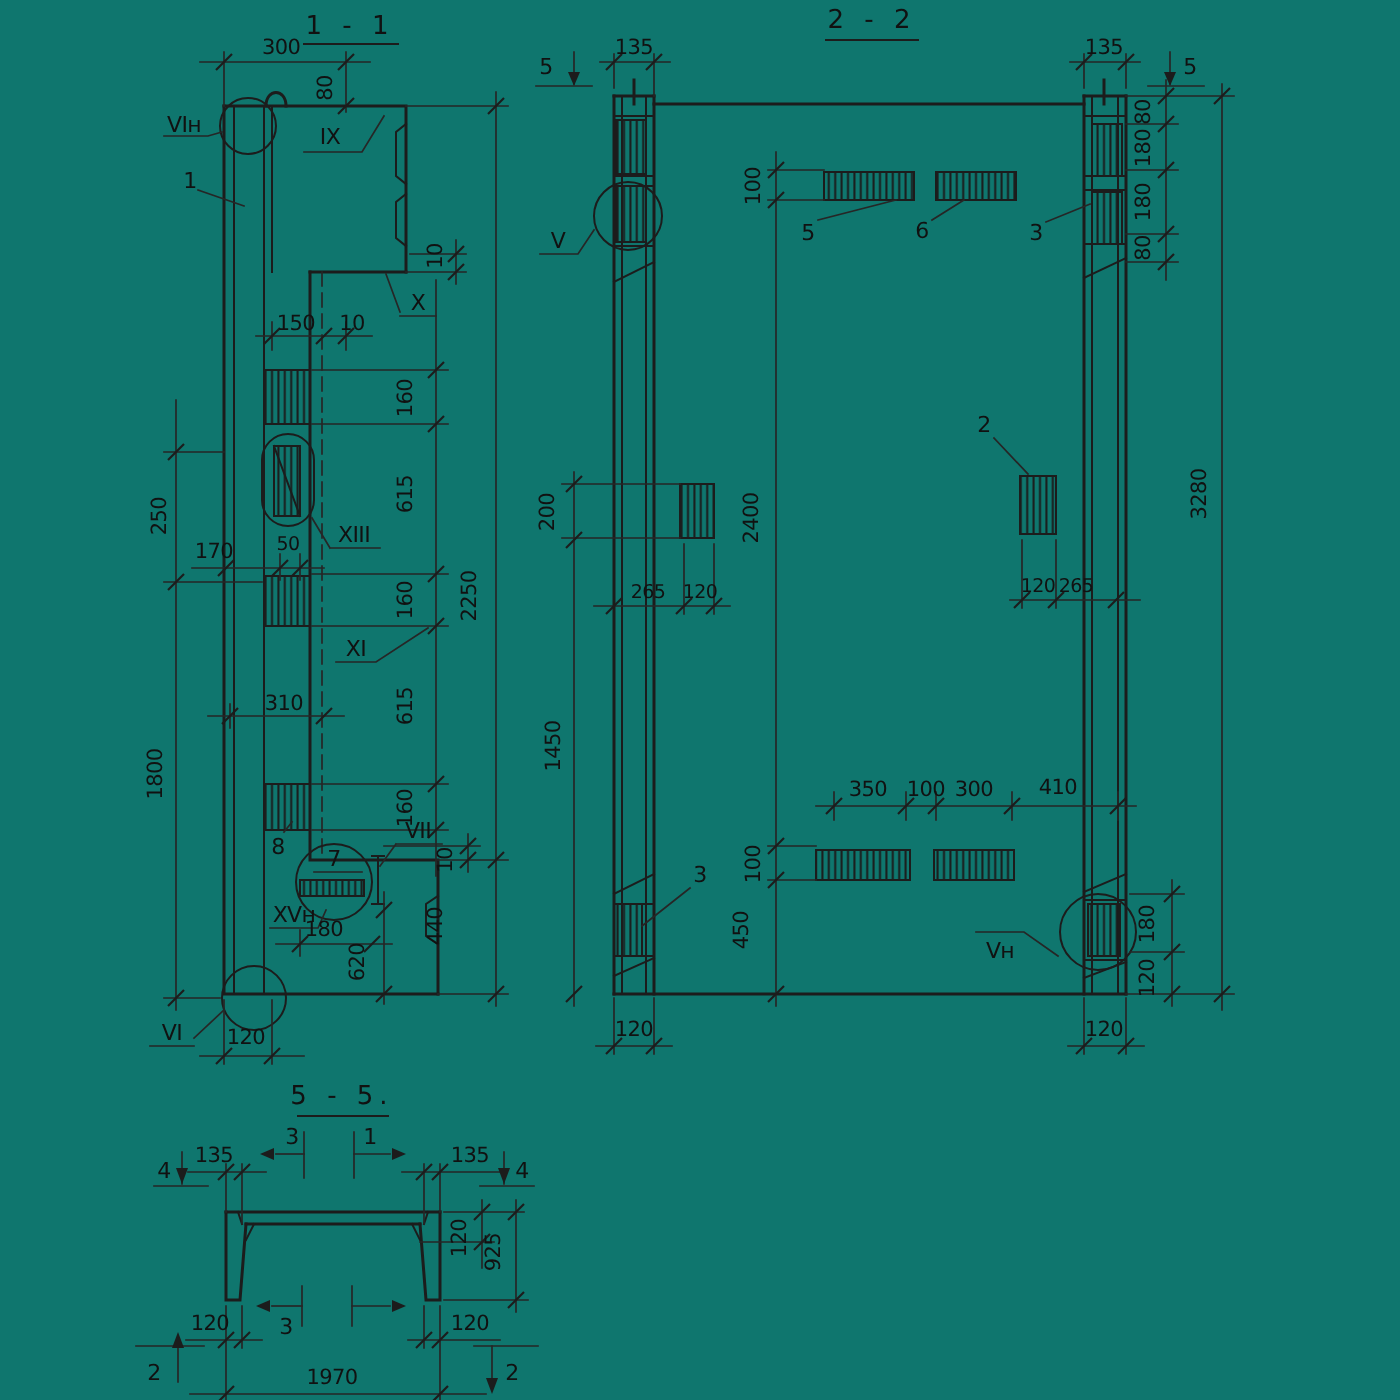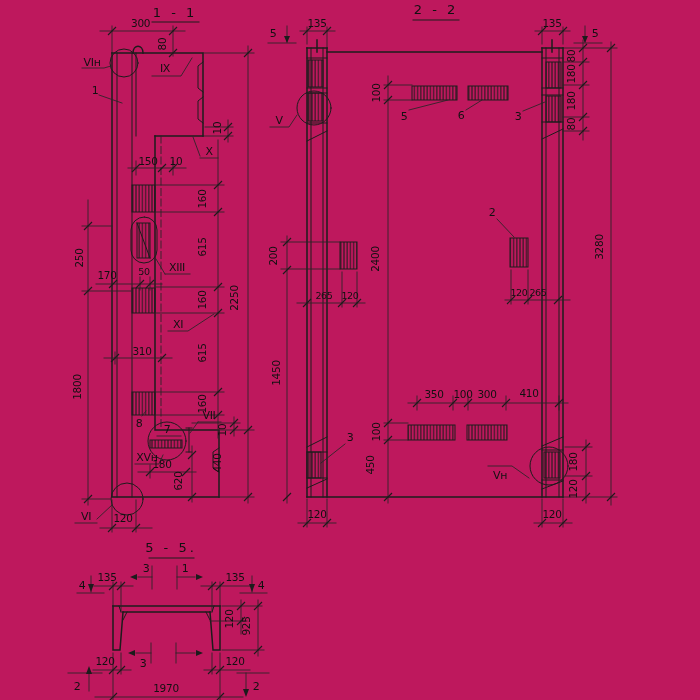--- a/index.html
+++ b/index.html
@@ -1,16 +1,16 @@
 <!DOCTYPE html>
 <html><head>
 <meta charset="utf-8">
 <style>
   html,body{margin:0;padding:0;background:#ffffff;}
-  #sheet{width:700px;height:700px;background:#be185d;position:relative;overflow:hidden;}
+  #sheet{width:700px;height:700px;background:#0f766e;position:relative;overflow:hidden;}
   svg{display:block;}
   text{font-family:"DejaVu Sans",sans-serif;font-size:10.5px;fill:#111;letter-spacing:-0.3px;}
   .ttl{font-size:13px;letter-spacing:3px;}
   .lb{font-size:11px;}
   .sm{font-size:9.5px;}
   .o{stroke:#1c1c1c;stroke-width:1.5;fill:none;stroke-linecap:square;}
   .w{stroke:#1c1c1c;stroke-width:1;fill:none;stroke-linecap:square;}
   .d{stroke:#262626;stroke-width:0.85;fill:none;stroke-linecap:square;}
   .dsh{stroke-dasharray:7,3.5;}
   .hb{fill:url(#hv);stroke:#1c1c1c;stroke-width:1;}

